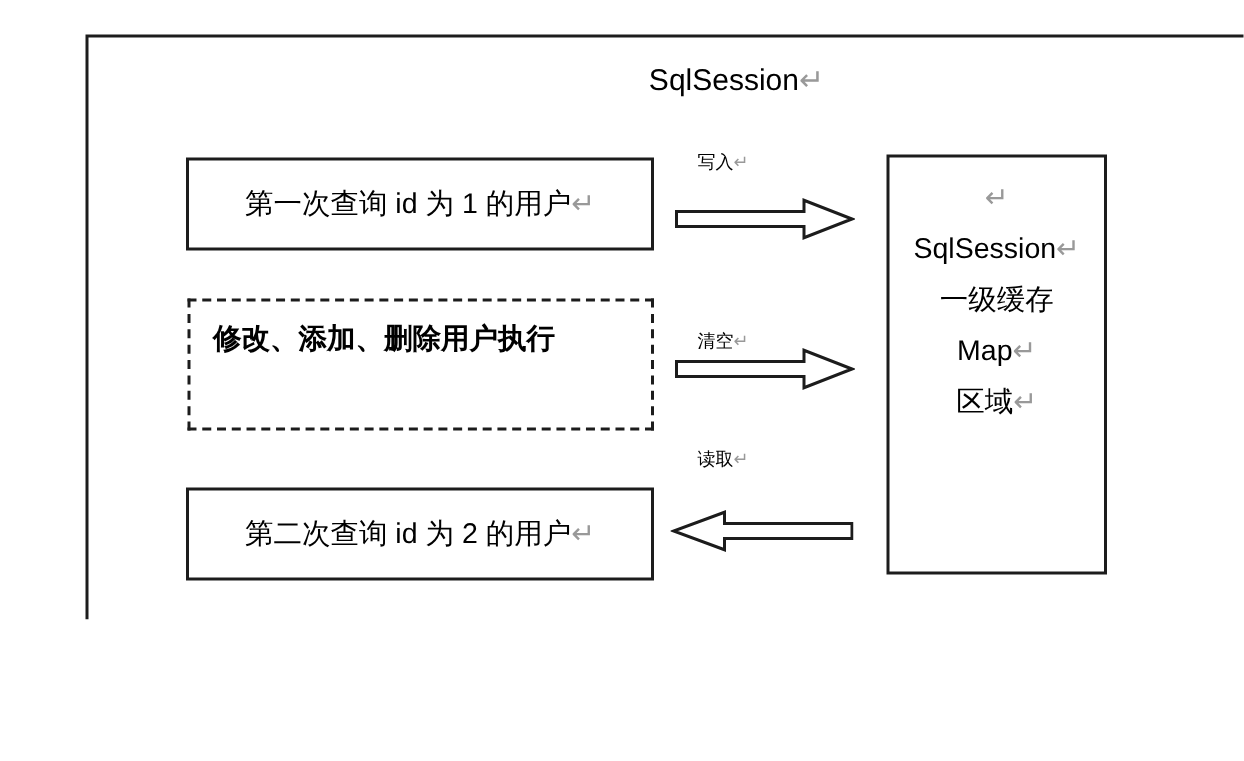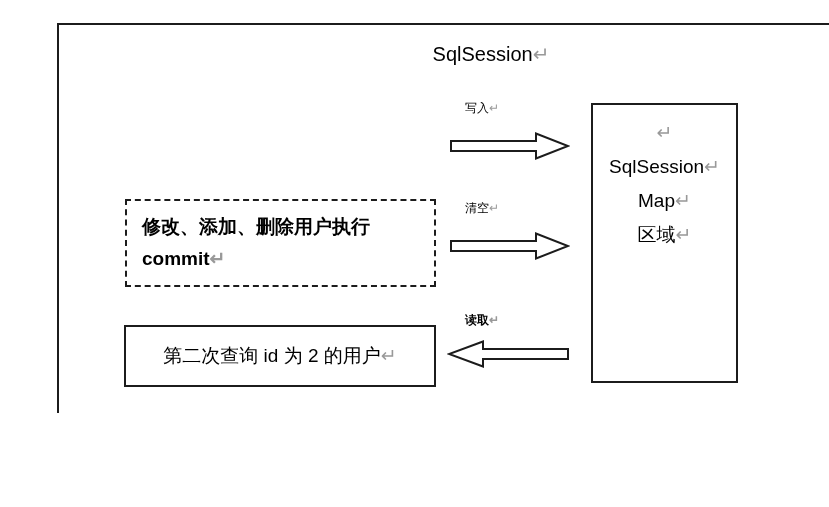--- a/index.html
+++ b/index.html
@@ -50,47 +50,50 @@
   .cache-box .line { line-height: 34px; height: 34px; white-space: nowrap; }
   .arrow { position: absolute; }
   .arrow svg { display: block; }
   .arrow-label {
     position: absolute;
     font-size: 12px;
     line-height: 24px;
     white-space: nowrap;
   }
   .lbl-write { left: 424px; top: 96px; }
-  .lbl-clear { left: 424px; top: 196px; }
-  .lbl-read  { left: 424px; top: 308px; font-weight: bold; }
+  .lbl-clear { left: 424px; top: 215px; }
+  .lbl-read  { left: 424px; top: 294px; }
   .mark { color: #999999; }
   .nowrap { white-space: nowrap; }
 </style>
 </head>
 <body>
 
 <div class="canvas">
 
   <div class="outer-frame"></div>
 
   <div class="title"><span>SqlSession</span><span class="mark">↵</span></div>
 
+  <div class="box solid box1">
+    <span class="nowrap"><span>第一次查询 id 为 1 的用户</span><span class="mark">↵</span></span>
+  </div>
 
   <div class="box dashed box2">
     <div>修改、添加、删除用户执行</div>
-    <div><span>commit</span><span class="mark">↵</span></div>
   </div>
 
   <div class="box solid box3">
     <span class="nowrap"><span>第二次查询 id 为 2 的用户</span><span class="mark">↵</span></span>
   </div>
 
   <div class="box solid cache-box">
     <div class="line"><span class="mark">↵</span></div>
     <div class="line"><span>SqlSession</span><span class="mark">↵</span></div>
+    <div class="line"><span>一级缓存</span></div>
     <div class="line"><span>Map</span><span class="mark">↵</span></div>
     <div class="line"><span>区域</span><span class="mark">↵</span></div>
   </div>
 
   <div class="arrow-label lbl-write"><span>写入</span><span class="mark">↵</span></div>
   <div class="arrow" style="left:409px; top:132px;">
     <svg width="120" height="28" viewBox="0 0 120 28">
       <polygon points="1,9 86,9 86,1.5 118,14 86,26.5 86,19 1,19" fill="#ffffff" stroke="#1c1c1c" stroke-width="2" stroke-linejoin="miter"></polygon>
     </svg>
   </div>

